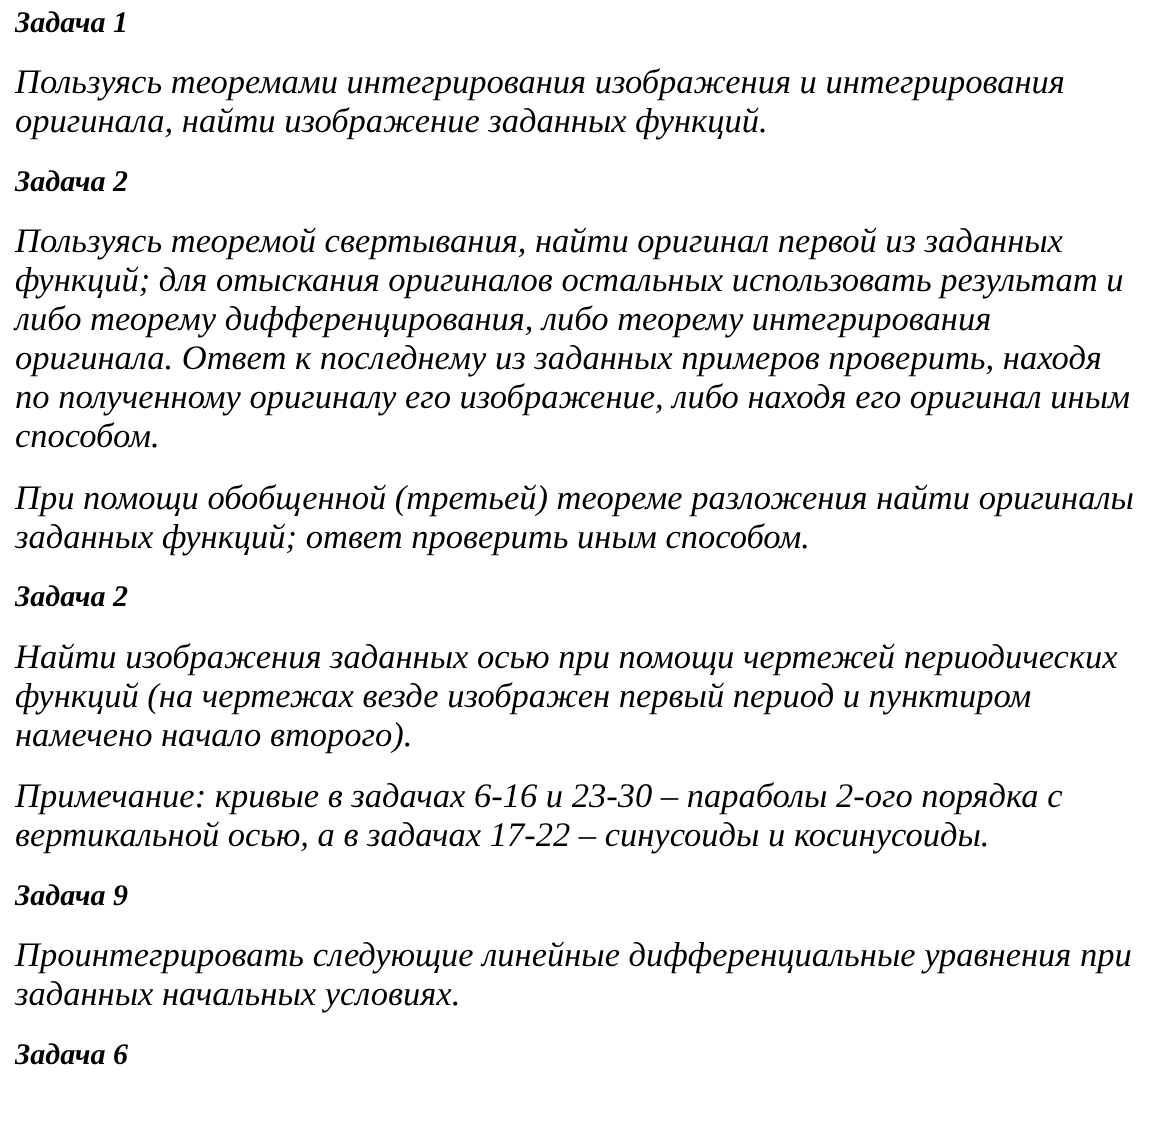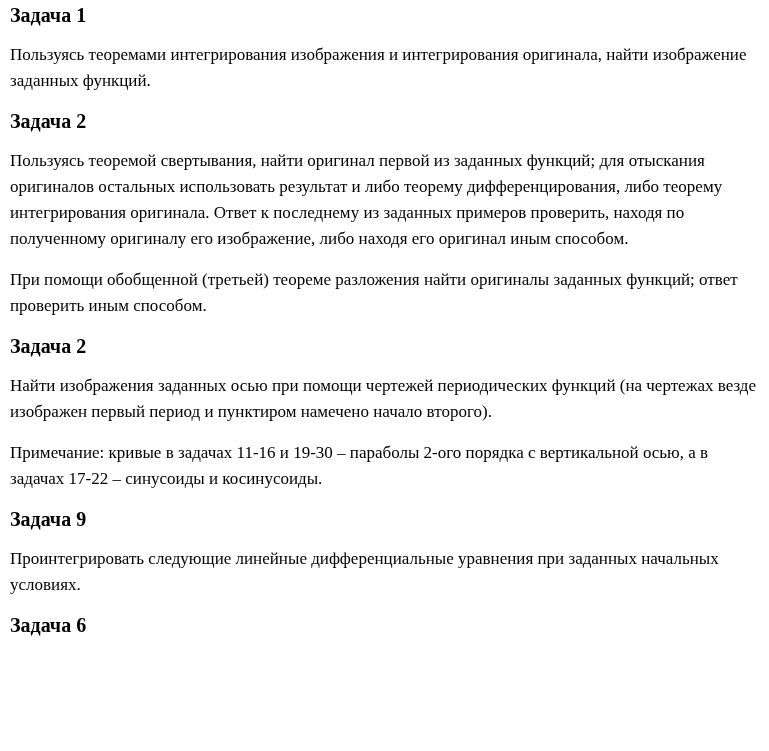--- a/index.html
+++ b/index.html
@@ -9,33 +9,34 @@
   }
   .page {
     width: 769px;
     height: 751px;
     box-sizing: border-box;
     padding: 3px 10px 0 10px;
     background: #ffffff;
     color: #000000;
     font-family: "Liberation Serif", "DejaVu Serif", serif;
     overflow: hidden;
+    font-style: italic;
   }
   .task-heading {
     font-size: 20px;
     line-height: 24px;
     font-weight: bold;
     margin: 15px 0;
     color: #000000;
   }
   .section:first-of-type .task-heading {
     margin-top: 0;
   }
   .task-paragraph {
-    font-size: 17px;
+    font-size: 23px;
     line-height: 26px;
     margin: 15px 0;
     color: #000000;
     text-align: left;
   }
 </style>
 </head>
 <body>
 
 <div class="page">
@@ -50,21 +51,21 @@
     <p class="task-paragraph">Пользуясь теоремой свертывания, найти оригинал первой из заданных функций; для отыскания оригиналов остальных использовать результат и либо теорему дифференцирования, либо теорему интегрирования оригинала. Ответ к последнему из заданных примеров проверить, находя по полученному оригиналу его изображение, либо находя его оригинал иным способом.</p>
   </section>
 
   <section class="section">
     <p class="task-paragraph">При помощи обобщенной (третьей) теореме разложения найти оригиналы заданных функций; ответ проверить иным способом.</p>
   </section>
 
   <section class="section">
     <h2 class="task-heading">Задача 2</h2>
     <p class="task-paragraph">Найти изображения заданных осью при помощи чертежей периодических функций (на чертежах везде изображен первый период и пунктиром намечено начало второго).</p>
-    <p class="task-paragraph">Примечание: кривые в задачах 11-16 и 19-30 – параболы 2-ого порядка с вертикальной осью, а в задачах 17-22 – синусоиды и косинусоиды.</p>
+    <p class="task-paragraph">Примечание: кривые в задачах 6-16 и 23-30 – параболы 2-ого порядка с вертикальной осью, а в задачах 17-22 – синусоиды и косинусоиды.</p>
   </section>
 
   <section class="section">
     <h2 class="task-heading">Задача 9</h2>
     <p class="task-paragraph">Проинтегрировать следующие линейные дифференциальные уравнения при заданных начальных условиях.</p>
   </section>
 
   <section class="section">
     <h2 class="task-heading">Задача 6</h2>
   </section>

